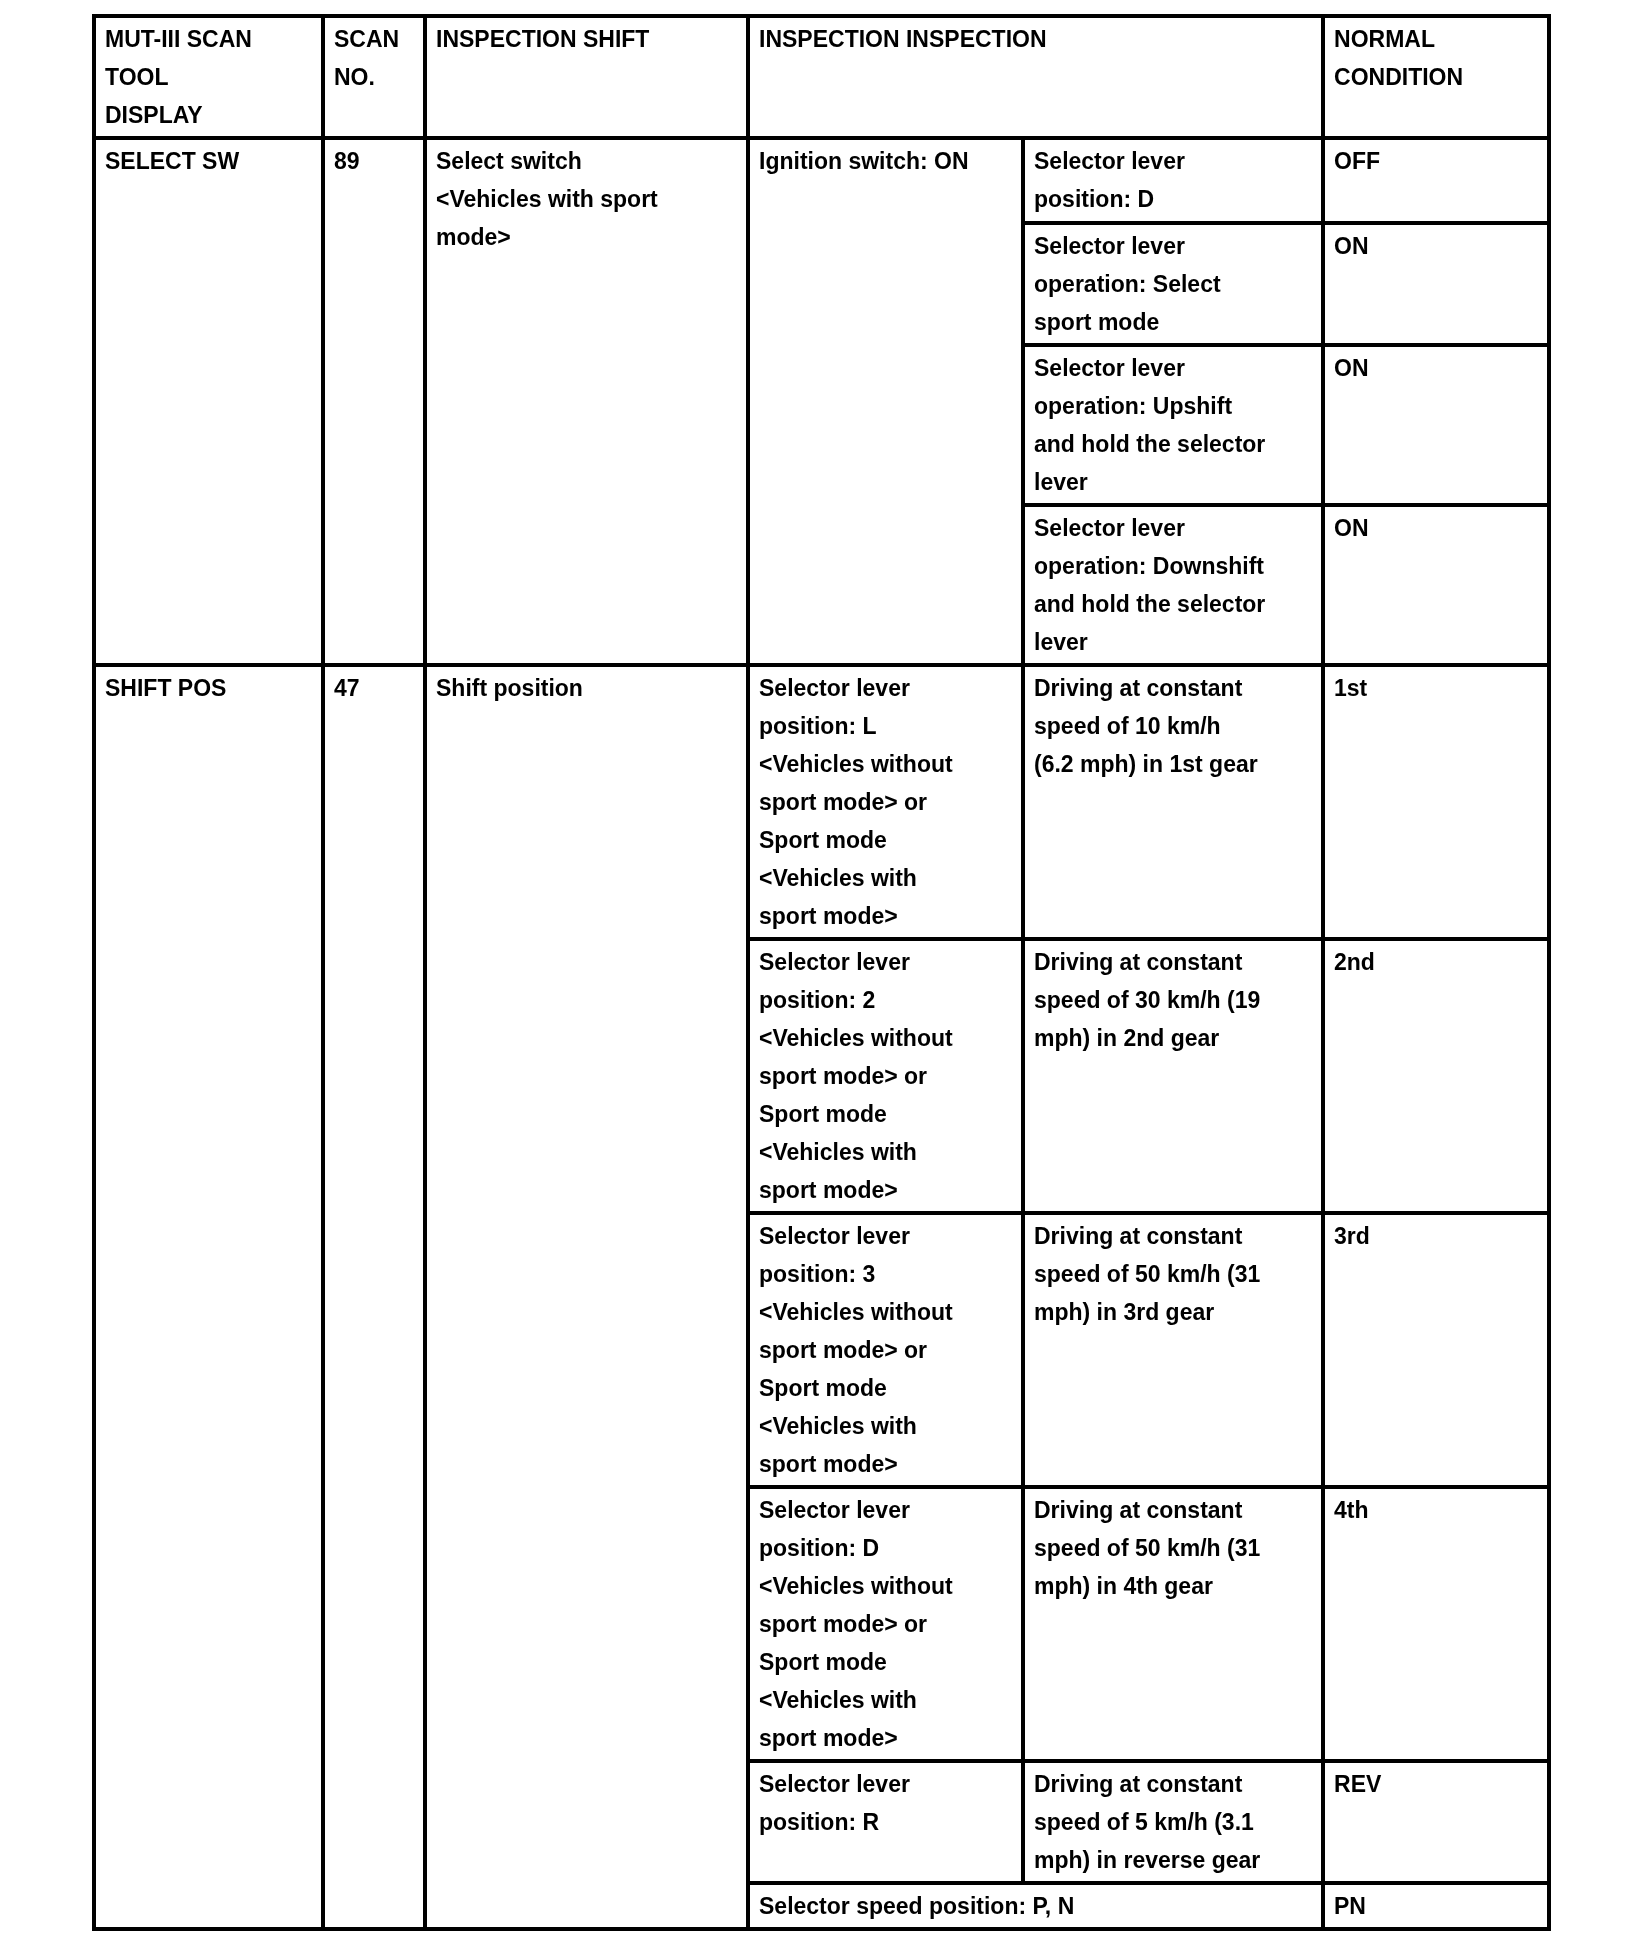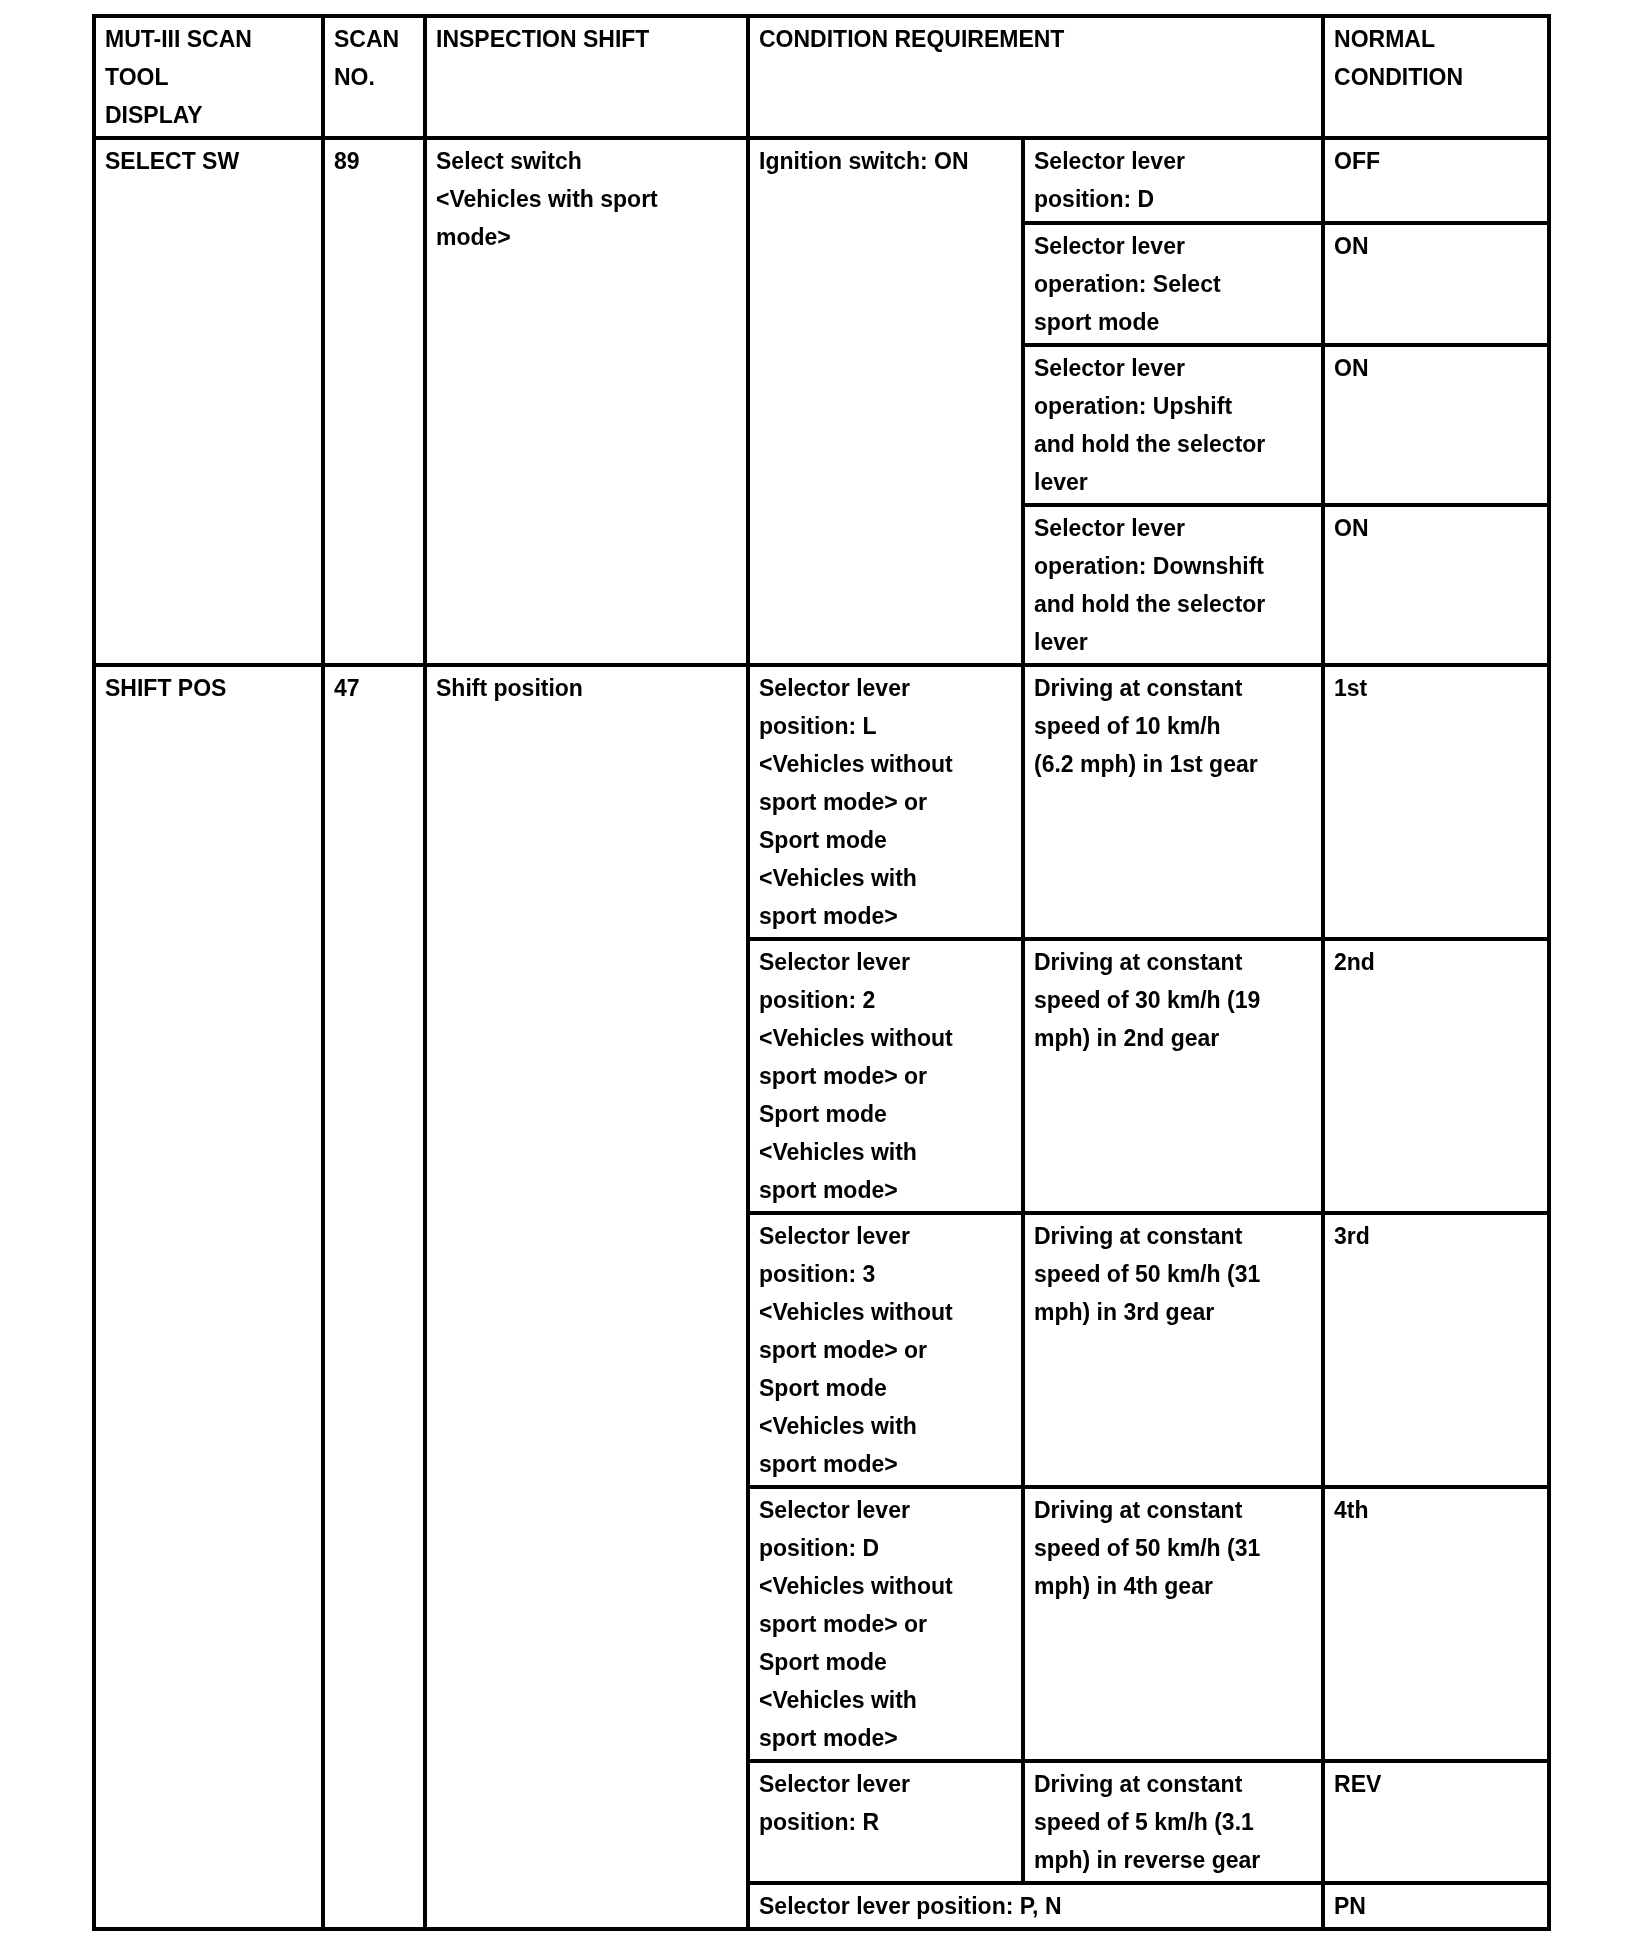--- a/index.html
+++ b/index.html
@@ -52,21 +52,21 @@
   </colgroup>
 
   <tbody>
       <tr style="height:121px">
     <th>MUT-III SCAN
 TOOL
 DISPLAY</th>
     <th>SCAN
 NO.</th>
     <th>INSPECTION SHIFT</th>
-    <th colspan="2">CONDITION REQUIREMENT</th>
+    <th colspan="2">INSPECTION INSPECTION</th>
     <th>NORMAL
 CONDITION</th>
   </tr>
 
   <tr style="height:85px">
     <td rowspan="4">SELECT SW</td>
     <td rowspan="4">89</td>
     <td rowspan="4">Select switch
 &lt;Vehicles with sport
 mode&gt;</td>
@@ -153,17 +153,17 @@
   </tr>
   <tr style="height:122px">
     <td>Selector lever
 position: R</td>
     <td>Driving at constant
 speed of 5 km/h (3.1
 mph) in reverse gear</td>
     <td>REV</td>
   </tr>
   <tr style="height:45px">
-    <td colspan="2">Selector lever position: P, N</td>
+    <td colspan="2">Selector speed position: P, N</td>
     <td>PN</td>
   </tr>
 </tbody>
   </table>
 
 </body></html>

